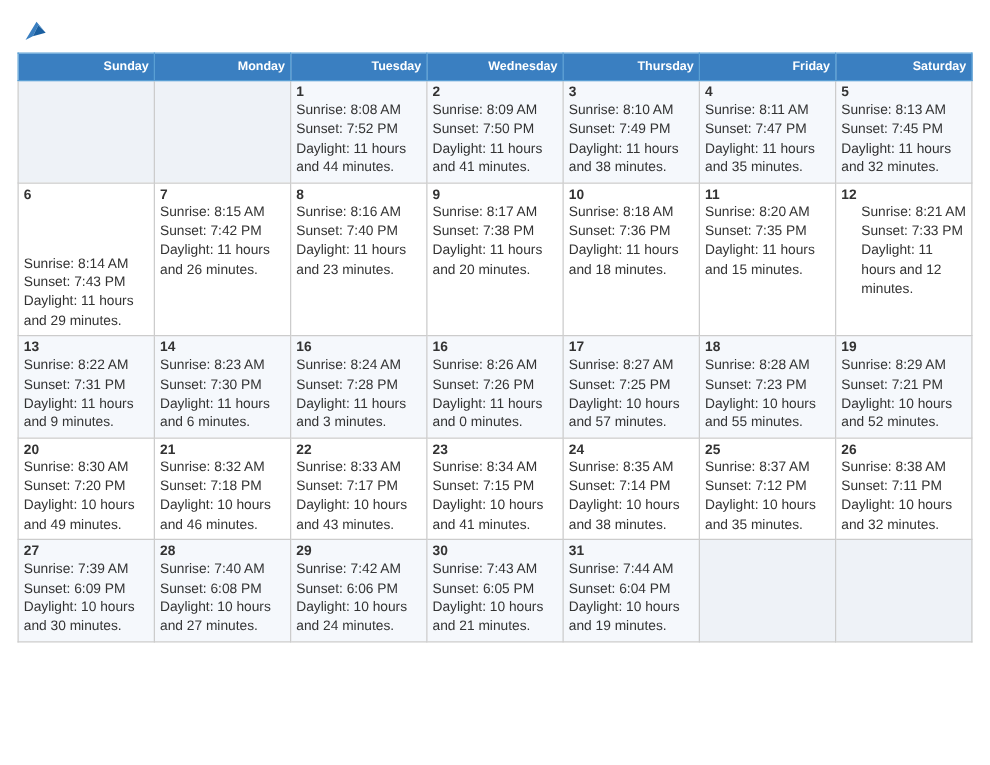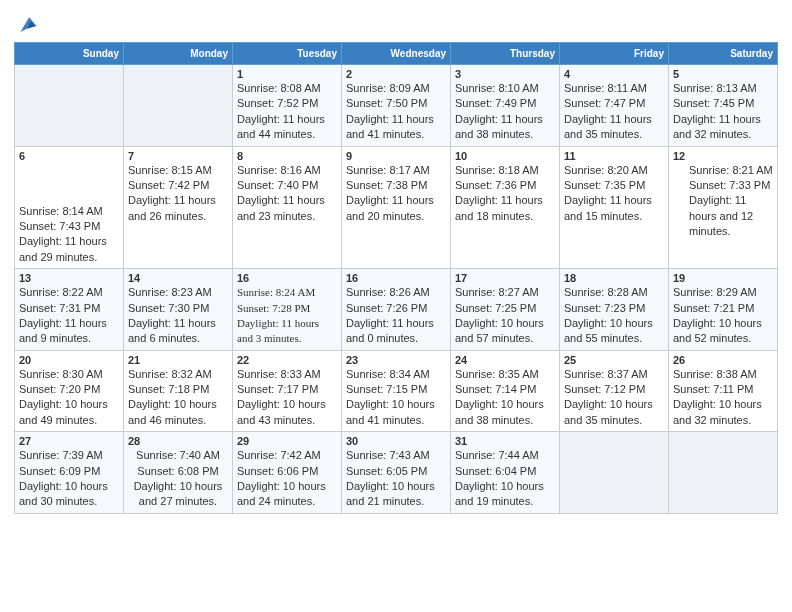--- a/index.html
+++ b/index.html
@@ -219,21 +219,21 @@
 Daylight: 11 hours and 9 minutes.</div>
           </td>
           <td>
             <span class="day-number">14</span>
             <div class="day-info" style="white-space: pre-line;">Sunrise: 8:23 AM
 Sunset: 7:30 PM
 Daylight: 11 hours and 6 minutes.</div>
           </td>
           <td>
             <span class="day-number">16</span>
-            <div class="day-info" style="white-space: pre-line; font-family: Liberation Serif, serif;">Sunrise: 8:24 AM
+            <div class="day-info" style="white-space: pre-line;">Sunrise: 8:24 AM
 Sunset: 7:28 PM
 Daylight: 11 hours and 3 minutes.</div>
           </td>
           <td>
             <span class="day-number">16</span>
             <div class="day-info" style="white-space: pre-line;">Sunrise: 8:26 AM
 Sunset: 7:26 PM
 Daylight: 11 hours and 0 minutes.</div>
           </td>
           <td>
@@ -301,21 +301,21 @@
         </tr>
         <tr>
           <td>
             <span class="day-number">27</span>
             <div class="day-info" style="white-space: pre-line;">Sunrise: 7:39 AM
 Sunset: 6:09 PM
 Daylight: 10 hours and 30 minutes.</div>
           </td>
           <td>
             <span class="day-number">28</span>
-            <div class="day-info" style="white-space: pre-line; text-align: center;">Sunrise: 7:40 AM
+            <div class="day-info" style="white-space: pre-line;">Sunrise: 7:40 AM
 Sunset: 6:08 PM
 Daylight: 10 hours and 27 minutes.</div>
           </td>
           <td>
             <span class="day-number">29</span>
             <div class="day-info" style="white-space: pre-line;">Sunrise: 7:42 AM
 Sunset: 6:06 PM
 Daylight: 10 hours and 24 minutes.</div>
           </td>
           <td>

